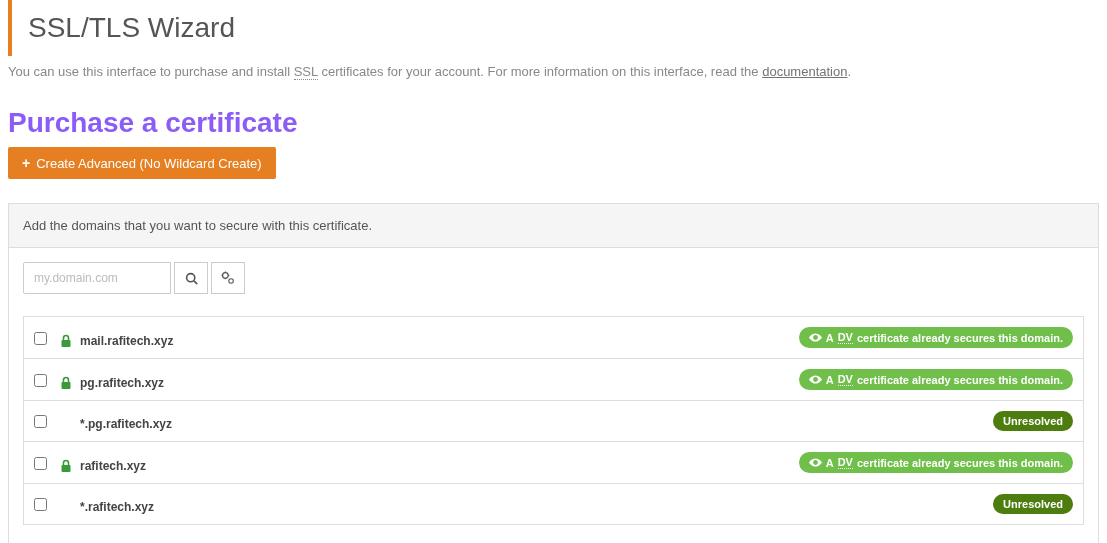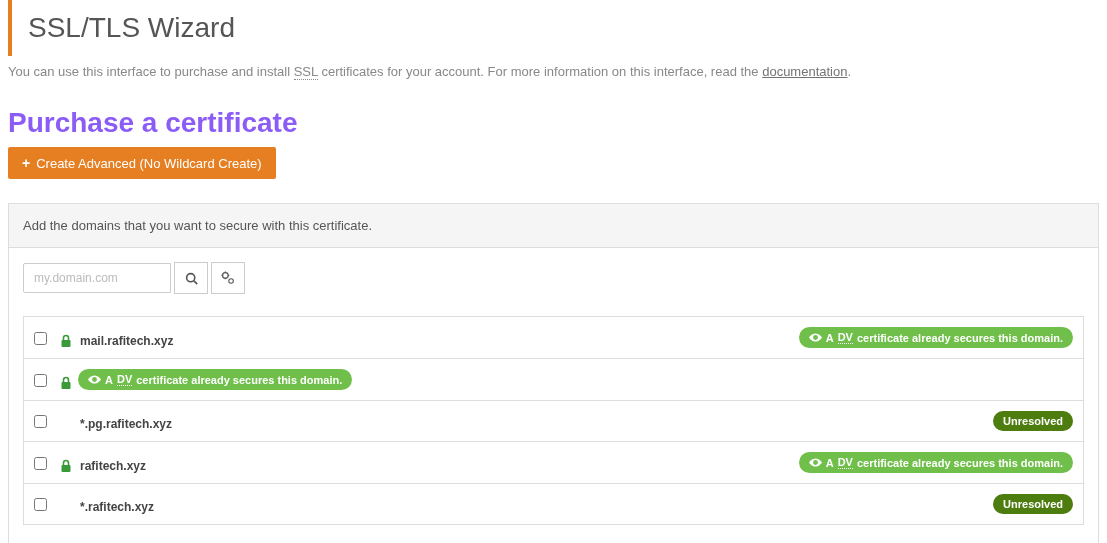--- a/index.html
+++ b/index.html
@@ -59,21 +59,20 @@
       padding: 14px 14px;
       color: #555;
       font-size: 13px;
       border-bottom: 1px solid #ddd;
     }
     .panel-body { padding: 14px 14px 22px 14px; }
     .search-row {
       display: flex;
       gap: 4px;
       margin-bottom: 22px;
-      align-items: center;
     }
     .search-input {
       border: 1px solid #ccc;
       padding: 7px 10px;
       font-size: 12px;
       width: 148px;
       border-radius: 2px 0 0 2px;
       outline: none;
       color: #333;
     }
@@ -193,20 +192,21 @@
             </span></div>
         </div>
         <div class="domain-row">
           <div class="chk"><input type="checkbox" style=""></div>
           <div class="lock-col">
             <svg class="lock-icon" width="12" height="14" viewBox="0 0 12 14" fill="#3a9a3a">
               <rect x="1.5" y="6" width="9" height="7" rx="1"></rect>
               <path d="M3.5 6 V4 a2.5 2.5 0 0 1 5 0 V6" fill="none" stroke="#3a9a3a" stroke-width="1.6"></path>
             </svg>
           </div>
+          <div class="name-col">pg.rafitech.xyz</div>
           <div class="status-col"><span class="badge green">
               <span class="eye">
                 <svg width="13" height="9" viewBox="0 0 16 10" fill="#fff">
                   <path d="M8 0 C3 0 0 5 0 5 s3 5 8 5 s8-5 8-5 S13 0 8 0z M8 8 a3 3 0 1 1 0-6 a3 3 0 0 1 0 6z"></path>
                   <circle cx="8" cy="5" r="1.4" fill="#6fbf4a"></circle>
                 </svg>
               </span>
               <span>A </span>
               <span class="dv">DV</span>
               <span> certificate already secures this domain.</span>

